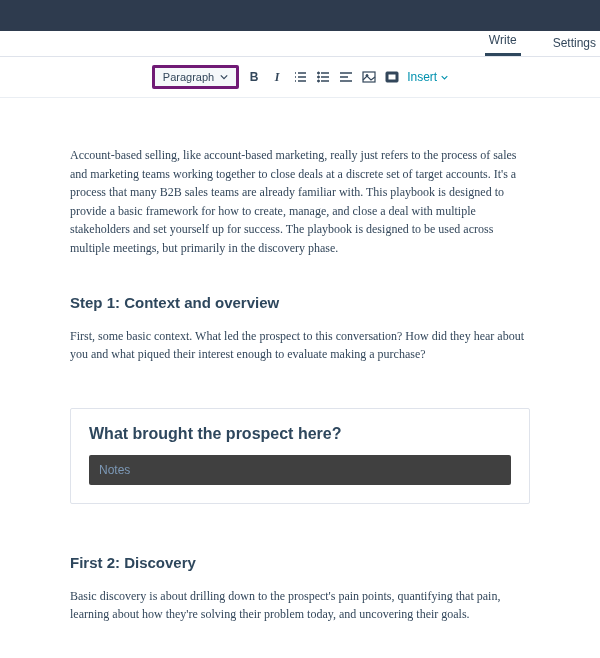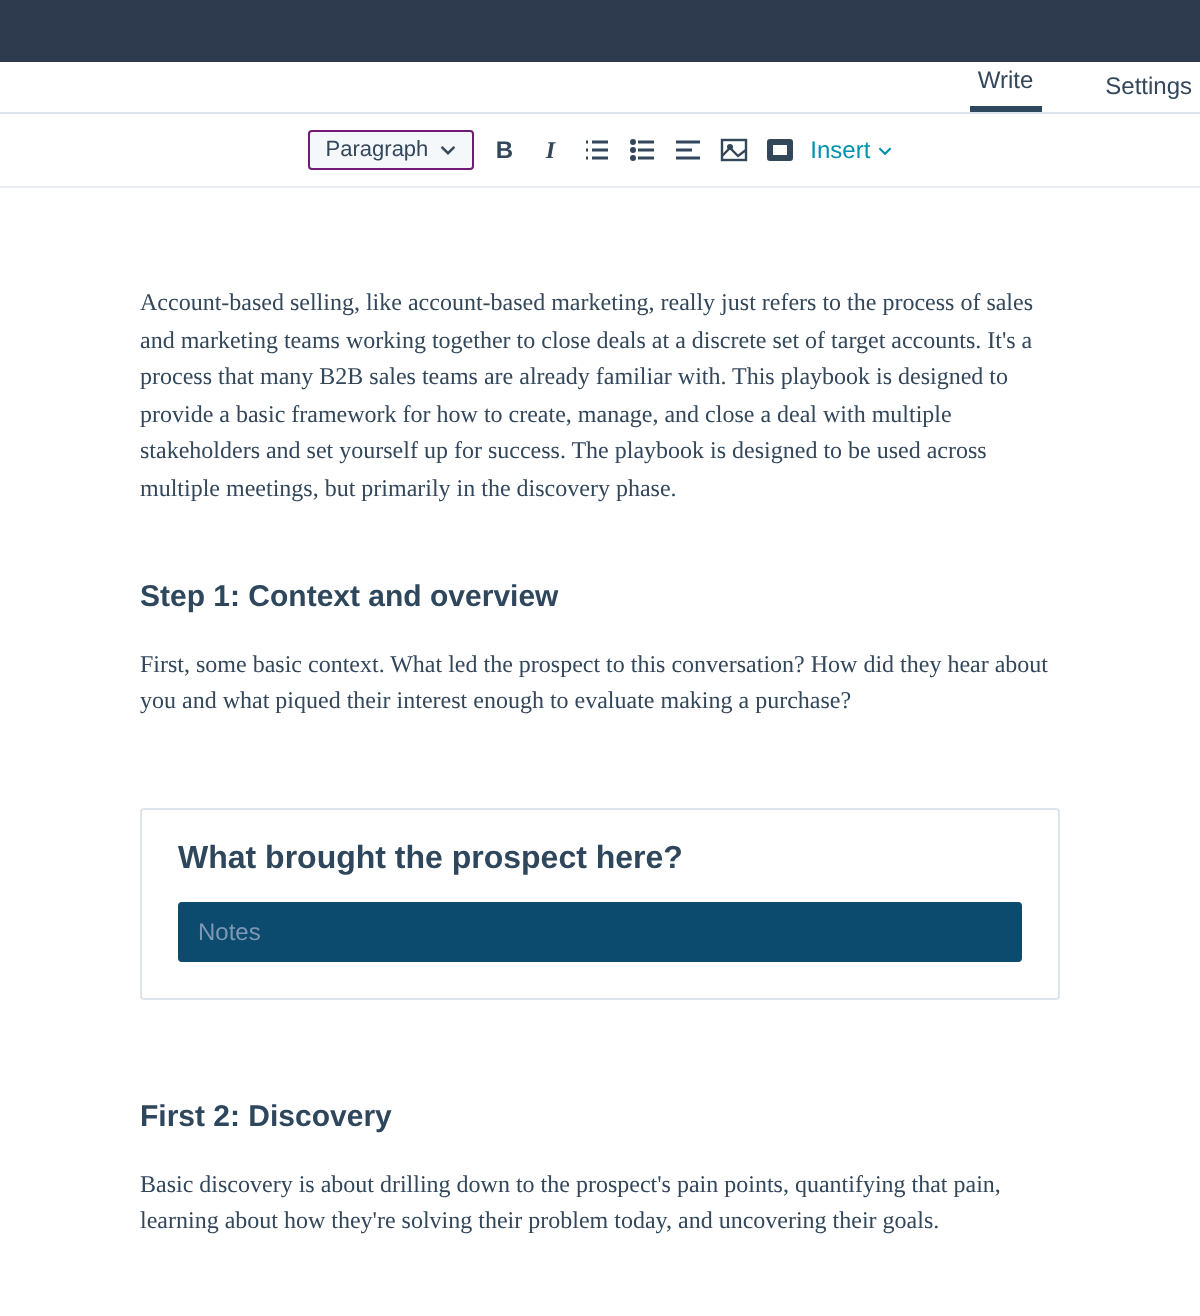--- a/index.html
+++ b/index.html
@@ -2,34 +2,34 @@
 <html><head>
 <meta charset="utf-8">
 <style>
   * { box-sizing: border-box; margin: 0; padding: 0; }
   body { font-family: -apple-system, BlinkMacSystemFont, "Segoe UI", Helvetica, Arial, sans-serif; font-size: 13px; color: #33475b; background: #fff; }
   .topbar { background: #2e3b4e; height: 31px; width: 100%; }
   .tabs { display: flex; justify-content: flex-end; border-bottom: 1px solid #dfe3eb; height: 26px; align-items: flex-end; gap: 28px; padding-top: 4px; }
   .tab { font-size: 12px; color: #33475b; padding: 0 4px 6px 4px; cursor: pointer; }
   .tab.active { border-bottom: 3px solid #2e475d; font-weight: 500; }
   .toolbar { display: flex; justify-content: center; align-items: center; gap: 8px; padding: 8px 0; border-bottom: 1px solid #eaeef3; }
-  .paragraph-select { display: flex; align-items: center; gap: 6px; border: 1px solid #701a75; border-radius: 2px; padding: 3px 8px; font-size: 11px; color: #33475b; cursor: pointer; background:#f5f8fa; }
+  .paragraph-select { display: flex; align-items: center; gap: 6px; border: 3px solid #701a75; border-radius: 2px; padding: 3px 8px; font-size: 11px; color: #33475b; cursor: pointer; background:#f5f8fa; }
   .paragraph-select svg { width: 8px; height: 8px; }
   .tool-icons { display: flex; align-items: center; gap: 9px; }
   .tool-icons .ico { width: 14px; height: 14px; display: flex; align-items: center; justify-content: center; color: #33475b; cursor: pointer; font-weight: bold; font-size: 12px; font-family: Georgia, serif; }
   .tool-icons svg { width: 14px; height: 14px; stroke: #33475b; fill: #33475b; }
   .insert { color: #0091ae; font-size: 12px; cursor: pointer; display: flex; align-items: center; gap: 4px; }
   .insert svg { width: 7px; height: 7px; }
   .content { max-width: 460px; margin: 0 auto; padding: 48px 0 40px 0; }
   .title { font-size: 24px; font-weight: 700; color: #2e475d; margin-bottom: 40px; }
   .body-text { font-family: Georgia, "Times New Roman", serif; font-size: 12px; line-height: 1.55; color: #33475b; margin-bottom: 36px; }
   .step-heading { font-size: 15px; font-weight: 700; color: #2e475d; margin-bottom: 16px; }
   .card { border: 1px solid #dfe3eb; border-radius: 2px; padding: 16px 18px 18px 18px; margin-top: 44px; margin-bottom: 50px; }
   .card-title { font-size: 16px; font-weight: 700; color: #2e475d; margin-bottom: 12px; }
-  .notes-box { background: #0c4a6e; border-radius: 2px; padding: 8px 10px; color: #7c98b6; font-size: 12px; min-height: 30px; }
+  .notes-box { background: #404040; border-radius: 2px; padding: 8px 10px; color: #7c98b6; font-size: 12px; min-height: 30px; }
 </style>
 </head>
 <body>
 
 <div class="topbar"></div>
 
 <div class="tabs">
   <div class="tab active">Write</div>
   <div class="tab">Settings</div>
 </div>

